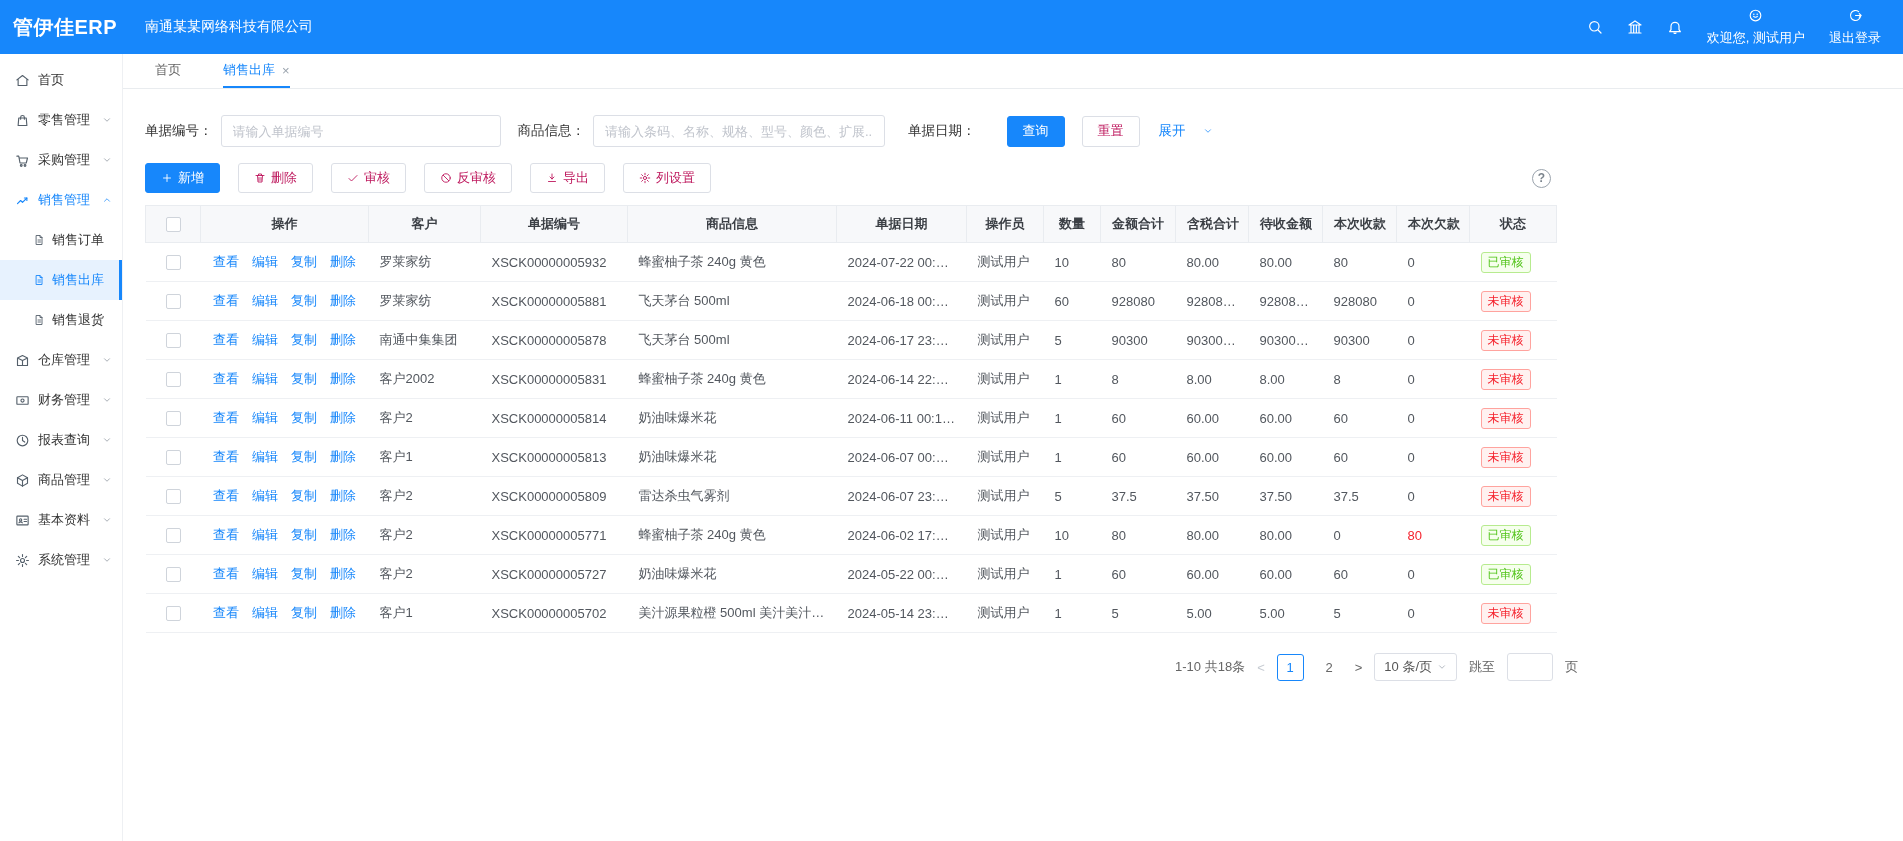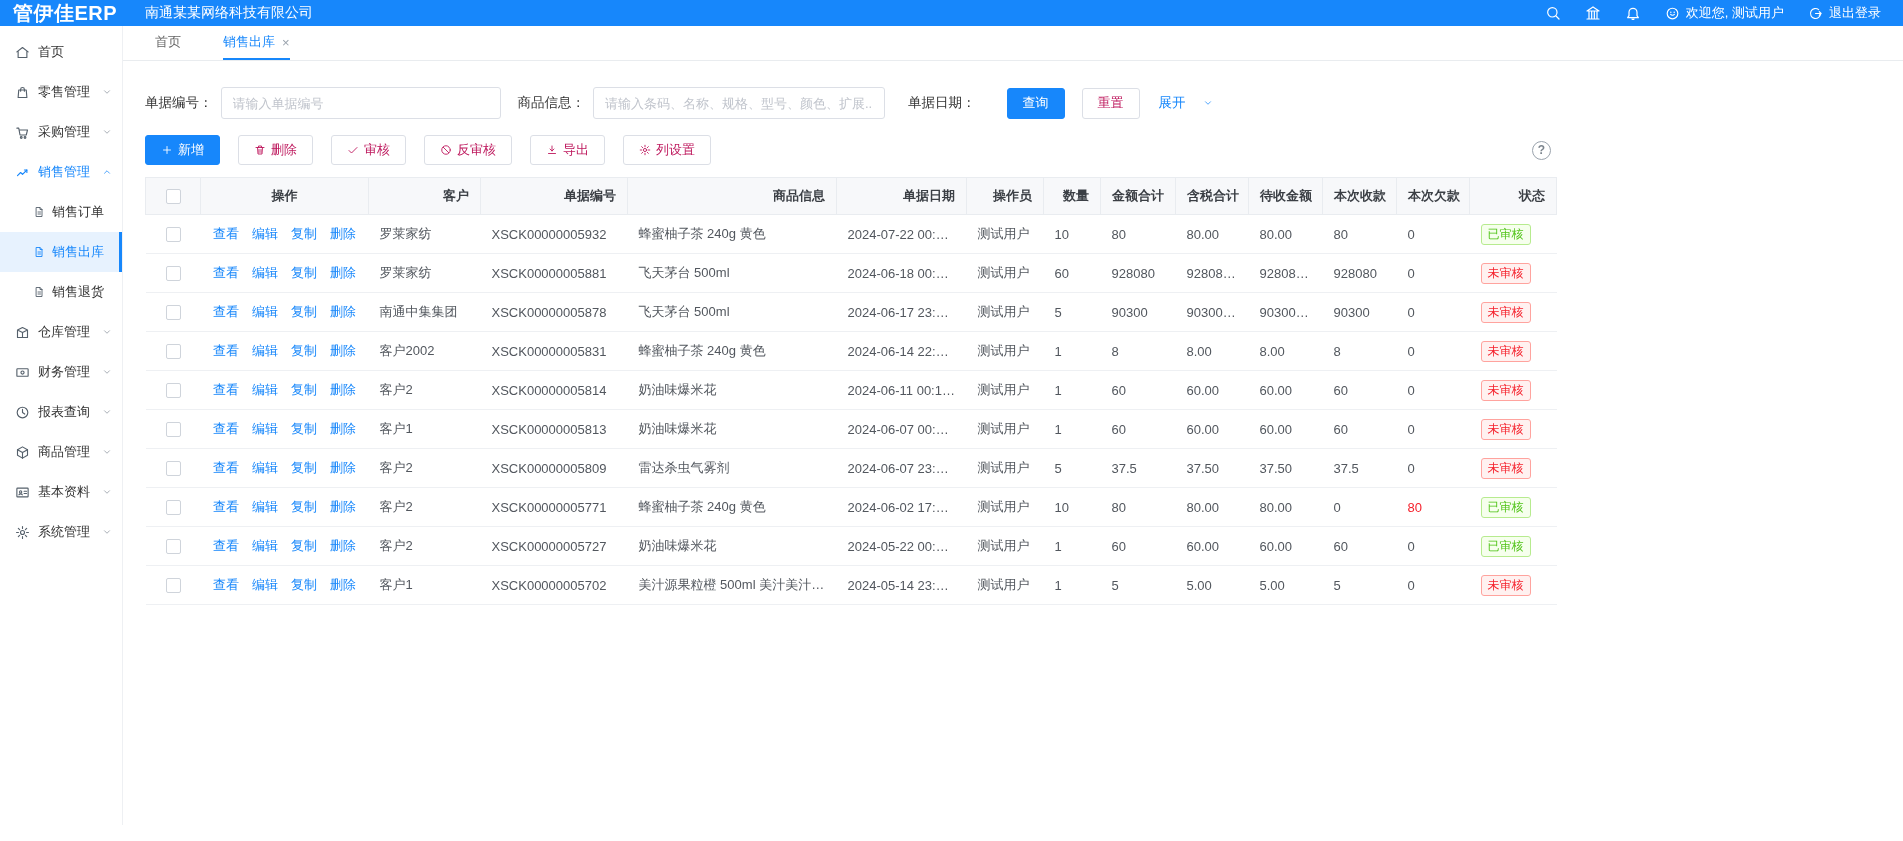--- a/index.html
+++ b/index.html
@@ -1,25 +1,25 @@
 <!DOCTYPE html>
 <html><head>
 <meta charset="utf-8">
 <style>
   * { margin:0; padding:0; box-sizing:border-box; }
   html,body { width:1903px; height:841px; overflow:hidden; background:#fff;
     font-family:"Liberation Sans","DejaVu Sans",sans-serif; color:#333; }
   svg.ic { fill:none; stroke:currentColor; stroke-width:1.8; stroke-linecap:round; stroke-linejoin:round; display:block; }.s16{width:16px;height:16px}.s15{width:15px;height:15px}.s12{width:12px;height:12px}.s10{width:10px;height:10px}
 
   
-  .header { height:26px; background:#1787fb; display:flex; align-items:center; color:#fff; }
+  .header { height:54px; background:#1787fb; display:flex; align-items:center; color:#fff; }
   .logo { width:123px; flex:0 0 123px; font-size:20px; font-weight:bold; padding-left:13px; letter-spacing:.5px; }
   .company { font-size:14px; margin-left:22px; }
   .header-right { margin-left:auto; display:flex; align-items:center; gap:24px; padding-right:22px; font-size:13px; }
-  .hgroup { display:flex; align-items:center; gap:6px; cursor:pointer; }
+  .hgroup { display:flex; align-items:center; gap:6px; cursor:pointer;flex-direction:column; }
 
   
   .layout { display:flex; height:799px; }
   .sidebar { width:123px; flex:0 0 123px; border-right:1px solid #eef0f3; padding-top:6px; background:#fff; }
   .side-item { height:40px; display:flex; align-items:center; padding:0 10px 0 15px; font-size:13px; color:#333; cursor:pointer; position:relative; }
   .side-item .sic { color:#55606b; margin-right:8px; display:flex; }
   .side-item .chev { margin-left:auto; color:#8a929c; display:flex; }
   .side-item.parent-on { color:#1787fb; }
   .side-item.parent-on .sic, .side-item.parent-on .chev { color:#1787fb; }
   .side-sub { padding-left:33px; }
@@ -50,21 +50,21 @@
   .expand { color:#1787fb; font-size:13.5px; display:flex; align-items:center; gap:17px; cursor:pointer; }
 
   
   .toolbar { display:flex; align-items:center; padding:2px 22px 12px 22px; gap:18px; }
   .tbtn { height:30px; }
   .help { margin-left:auto; width:19px; height:19px; border:1.5px solid #9aa3ad; color:#7b848d; border-radius:50%; display:flex; align-items:center; justify-content:center; font-size:12px; font-weight:bold; cursor:pointer; margin-right:330px; }
 
   
   .tablewrap { padding:0 0 0 22px; }
   table { border-collapse:collapse; table-layout:fixed; width:1411px; font-size:13px; }
-  th { background:#f7f8fa; height:37px; font-weight:bold; color:#3b3f45; border:1px solid #e9ecf0; padding:0 11px; text-align:right; white-space:nowrap; }
+  th { background:#f7f8fa; height:37px; font-weight:bold; color:#3b3f45; border:1px solid #e9ecf0; padding:0 11px; text-align:center; white-space:nowrap; }
   th.c, td.c { text-align:center;margin-left:8px; }
   td { height:39px; border-bottom:1px solid #eef0f3; padding:0 11px; color:#52575e; white-space:nowrap; overflow:hidden; text-overflow:ellipsis; }
   .checkbox { display:inline-block; width:15px; height:15px; border:1px solid #cfd4db; border-radius:2px; background:#fff; vertical-align:middle; cursor:pointer; }
   .ops { display:flex; gap:13px; justify-content:center; }
   .ops a { color:#1787fb; cursor:pointer; text-decoration:none; }
   td[data-accent="red"] { color:#f5222d; }
   .badge { display:inline-block; min-width:44px; text-align:center; font-size:12px; line-height:19px; padding:0 6px; border:1px solid; border-radius:3px; }
   .badge[data-status="approved"] { color:#52c41a; border-color:#b7eb8f; background:#f6ffed; }
   .badge[data-status="pending"]  { color:#f5222d; border-color:#ffa39e; background:#fff1f0; }
 
@@ -635,14 +635,32 @@
               <td>5.00</td>
               <td>5</td>
               <td data-accent="normal">0</td>
               <td><span class="badge" data-status="pending">未审核</span></td>
             </tr>
 
         </tbody>
       </table>
     </div>
 
+    <div class="pagination">
+      <span>1-10 共18条</span>
+      <span class="pg-arrow disabled">&lt;</span>
+      <span class="pg-num on">1</span>
+      <span class="pg-num">2</span>
+      <span class="pg-arrow">&gt;</span>
+      <span class="pg-size">
+        <span>10 条/页</span>
+        <span class="chev">
+            <svg class="ic s10" viewBox="0 0 24 24">
+              <path d="M6 9l6 6 6-6"></path>
+            </svg>
+          </span>
+      </span>
+      <span>跳至</span>
+      <input class="pg-jump-input" style="">
+      <span>页</span>
+    </div>
   </div>
 </div>
 
 </body></html>

